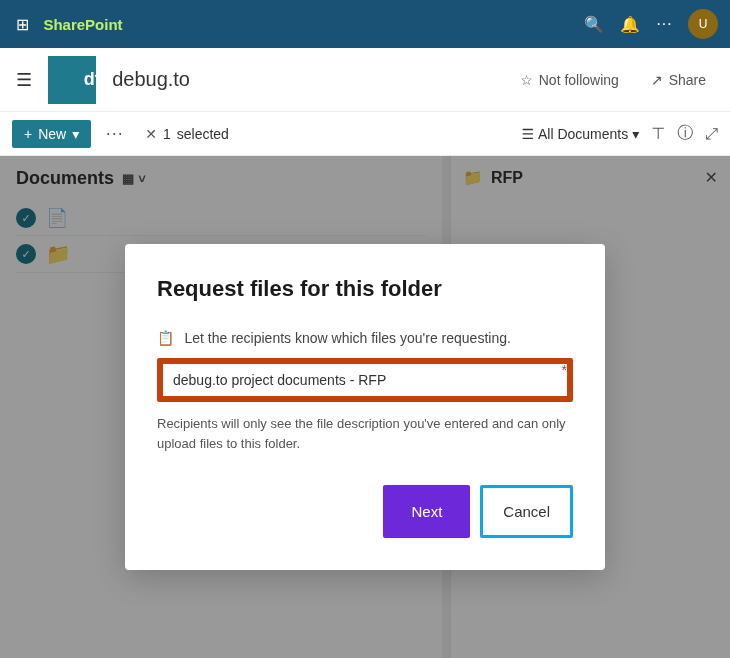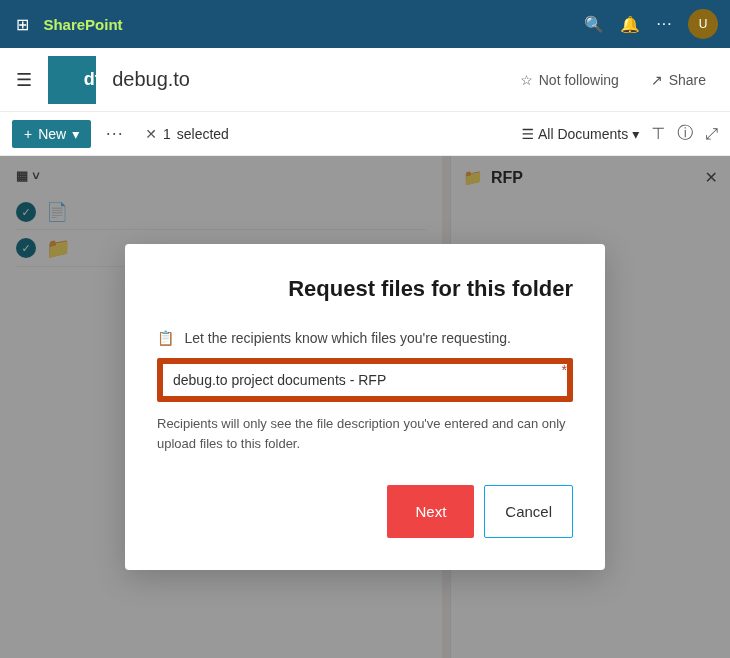--- a/index.html
+++ b/index.html
@@ -285,21 +285,20 @@
       padding: 32px;
       width: 480px;
       box-shadow: 0 8px 32px rgba(0,0,0,0.2);
     }
 
     .modal-title {
       font-size: 22px;
       font-weight: 600;
       color: #1a1a1a;
       margin-bottom: 28px;
-      text-align: right;
     }
 
     .modal-description {
       display: flex;
       align-items: center;
       gap: 10px;
       font-size: 14px;
       color: #444;
       margin-bottom: 12px;
     }
@@ -332,33 +331,33 @@
       margin-bottom: 32px;
     }
 
     .modal-actions {
       display: flex;
       justify-content: flex-end;
       gap: 10px;
     }
 
     .btn-next {
-      background: #ef4444;
+      background: #6d28d9;
       color: white;
       border: none;
       padding: 18px 28px;
       font-size: 15px;
       cursor: pointer;
       border-radius: 2px;
       font-weight: 500;
     }
     .btn-cancel {
       background: white;
       color: #333;
-      border: 1px solid #0ea5e9;
+      border: 3px solid #0ea5e9;
       padding: 10px 20px;
       font-size: 15px;
       cursor: pointer;
       border-radius: 2px;
     }
   </style>
 </head>
 <body>
 
 <div class="top-nav">
@@ -413,20 +412,21 @@
     <span class="toolbar-icon-btn">⊤</span>
     <span class="toolbar-icon-btn">ⓘ</span>
     <span class="toolbar-icon-btn">⤢</span>
   </div>
 </div>
 
 <div class="main-content">
 
   <div class="docs-panel">
     <div class="docs-header">
+      <span>Documents</span>
       <div class="view-toggle">
         <span>▦</span>
         <span>˅</span>
       </div>
     </div>
 
     <div class="doc-row">
       <div class="check-circle">✓</div>
       <span class="doc-icon">📄</span>
     </div>

